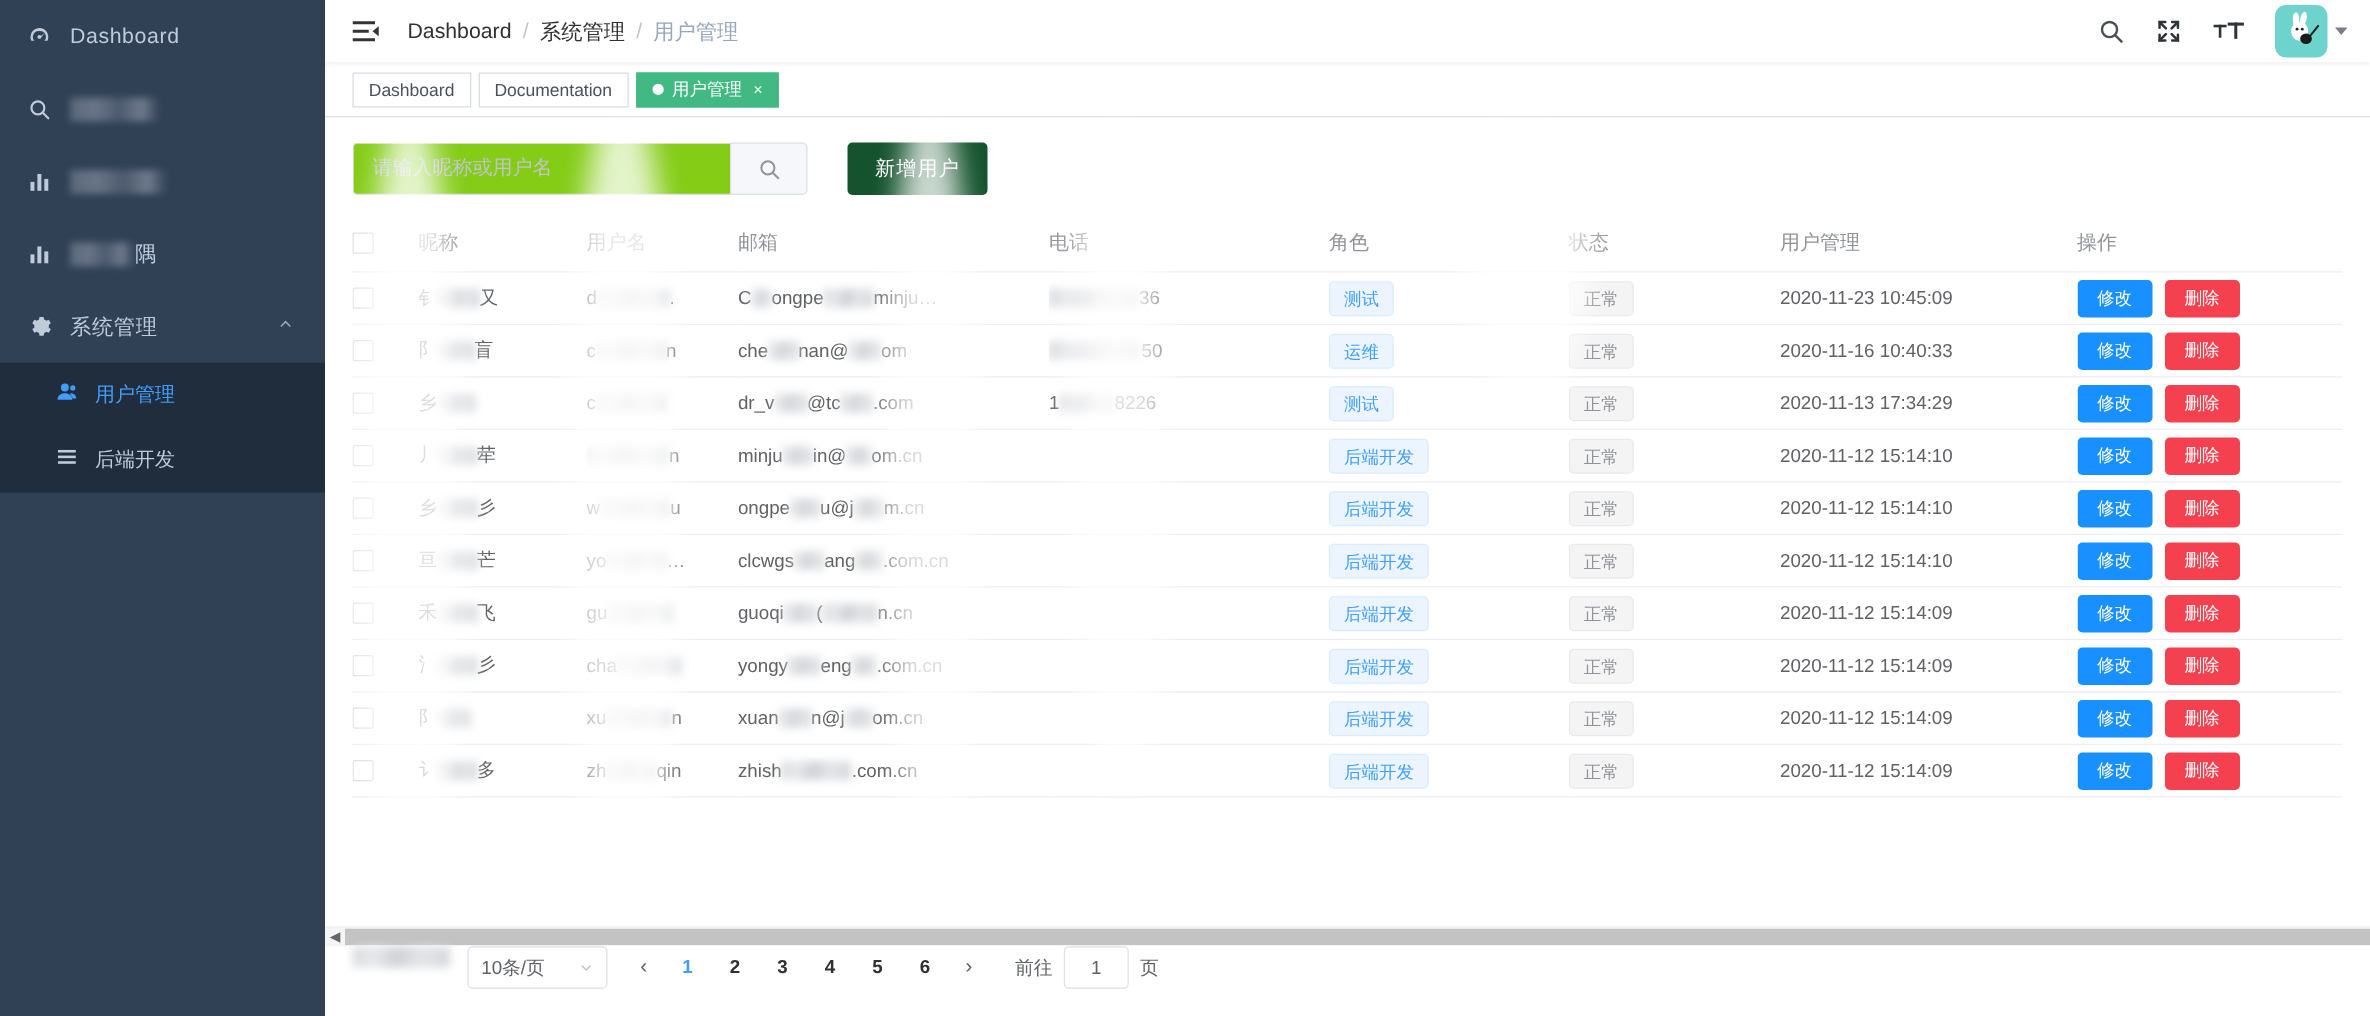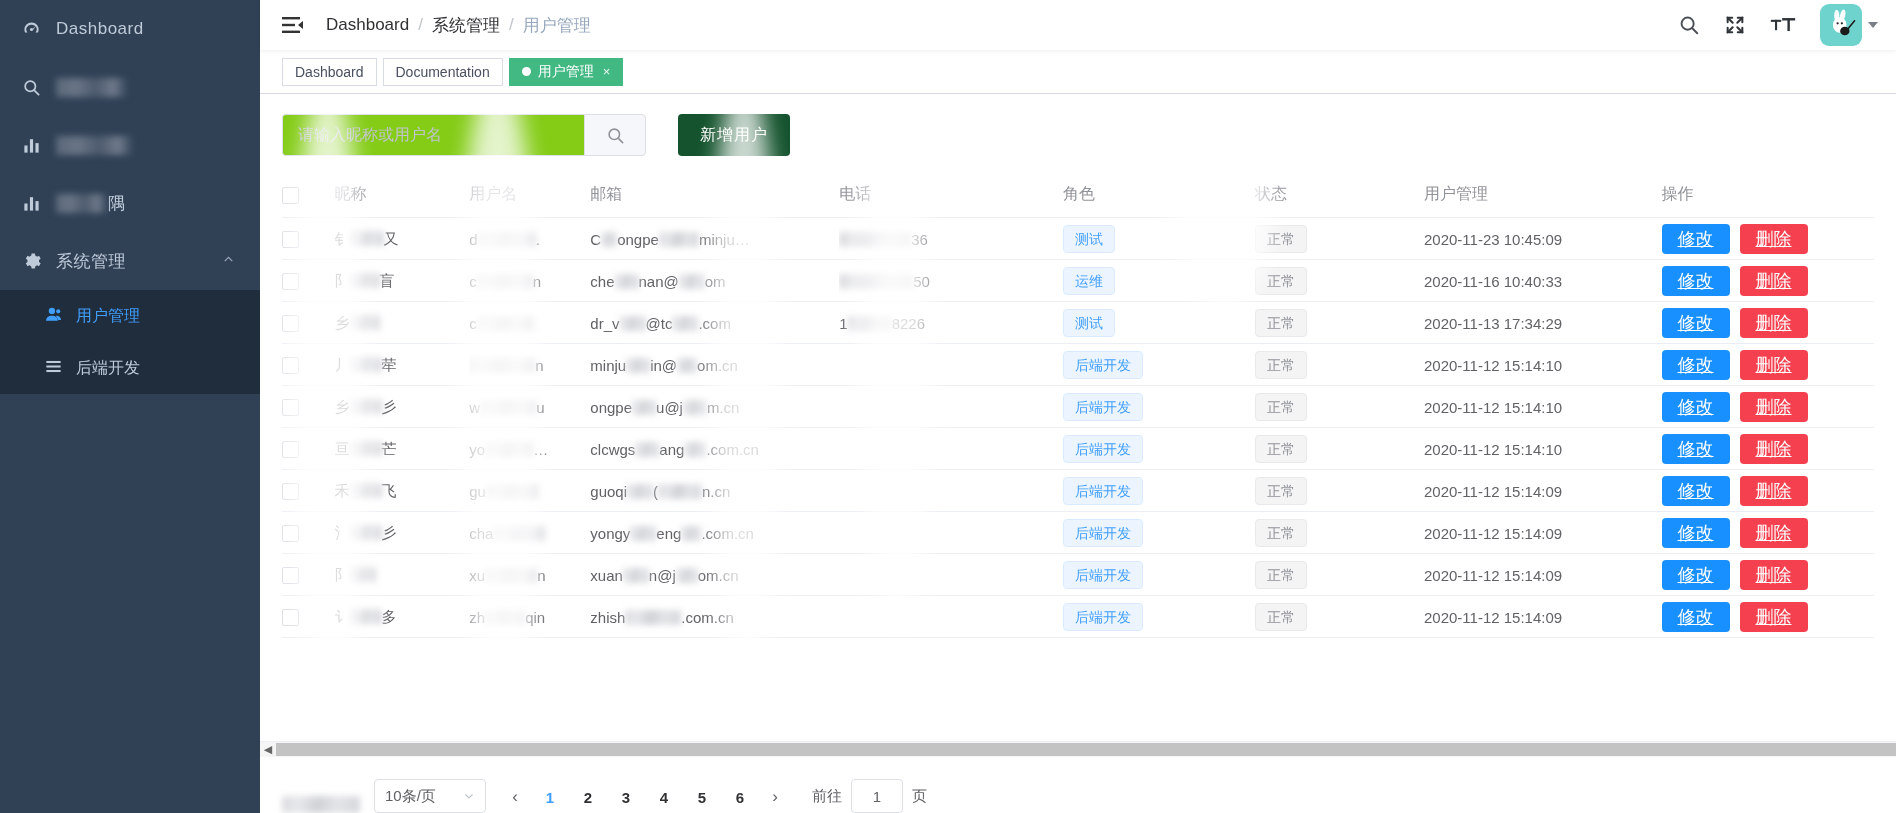--- a/index.html
+++ b/index.html
@@ -131,21 +131,21 @@
   .tag {
     display: inline-block; height: 28px; line-height: 26px; padding: 0 11px;
     font-size: 14px; border-radius: 4px; background: #ecf5ff; color: #409eff;
     border: 1px solid #d9ecff;
   }
   .tag.info {
     background: #f4f4f5; color: #909399; border-color: #e9e9eb;
   }
   .btn-act {
     height: 30px; padding: 0 16px; border: none; border-radius: 4px; color: #fff;
-    font-size: 18px; cursor: pointer; font-family: inherit; text-decoration: underline;
+    font-size: 14px; cursor: pointer; font-family: inherit;
   }
   .btn-edit { background: #1890ff; }
   .btn-del  { background: #f5414f; margin-left: 10px; }
 
   
   .blur {
     display: inline-block; vertical-align: middle; border-radius: 2px;
     background: linear-gradient(100deg,#d9dadd 0%,#e8e9ec 22%,#cfd1d5 46%,#e4e5e8 70%,#d4d6da 100%);
     filter: blur(3.2px); height: 15px;
   }
@@ -158,21 +158,21 @@
   }
 
   
   .hscroll {
     height: 16px; background: #f5f5f5; display: flex; align-items: center;
     border-top: 1px solid #ebeef5;
   }
   .hscroll .arrow { width: 16px; text-align: center; font-size: 11px; color: #666; }
   .hscroll .track { flex: 1; height: 13px; background: #c3c3c3; }
   .footer {
-    height: 56px; background: #fff; display: flex; align-items: flex-end;
+    height: 56px; background: #fff; display: flex; align-items: flex-start;
     padding: 0 22px; gap: 0;
   }
   .total-blur { width: 78px; height: 17px; margin-right: 14px; }
   .pagesize {
     width: 112px; height: 34px; border: 1px solid #dcdfe6; border-radius: 4px;
     display: flex; align-items: center; justify-content: space-between;
     padding: 0 10px; font-size: 15px; color: #606266; cursor: pointer; background:#fff;
   }
   .pager { display: flex; align-items: center; margin-left: 14px; gap: 2px; }
   .pg {

